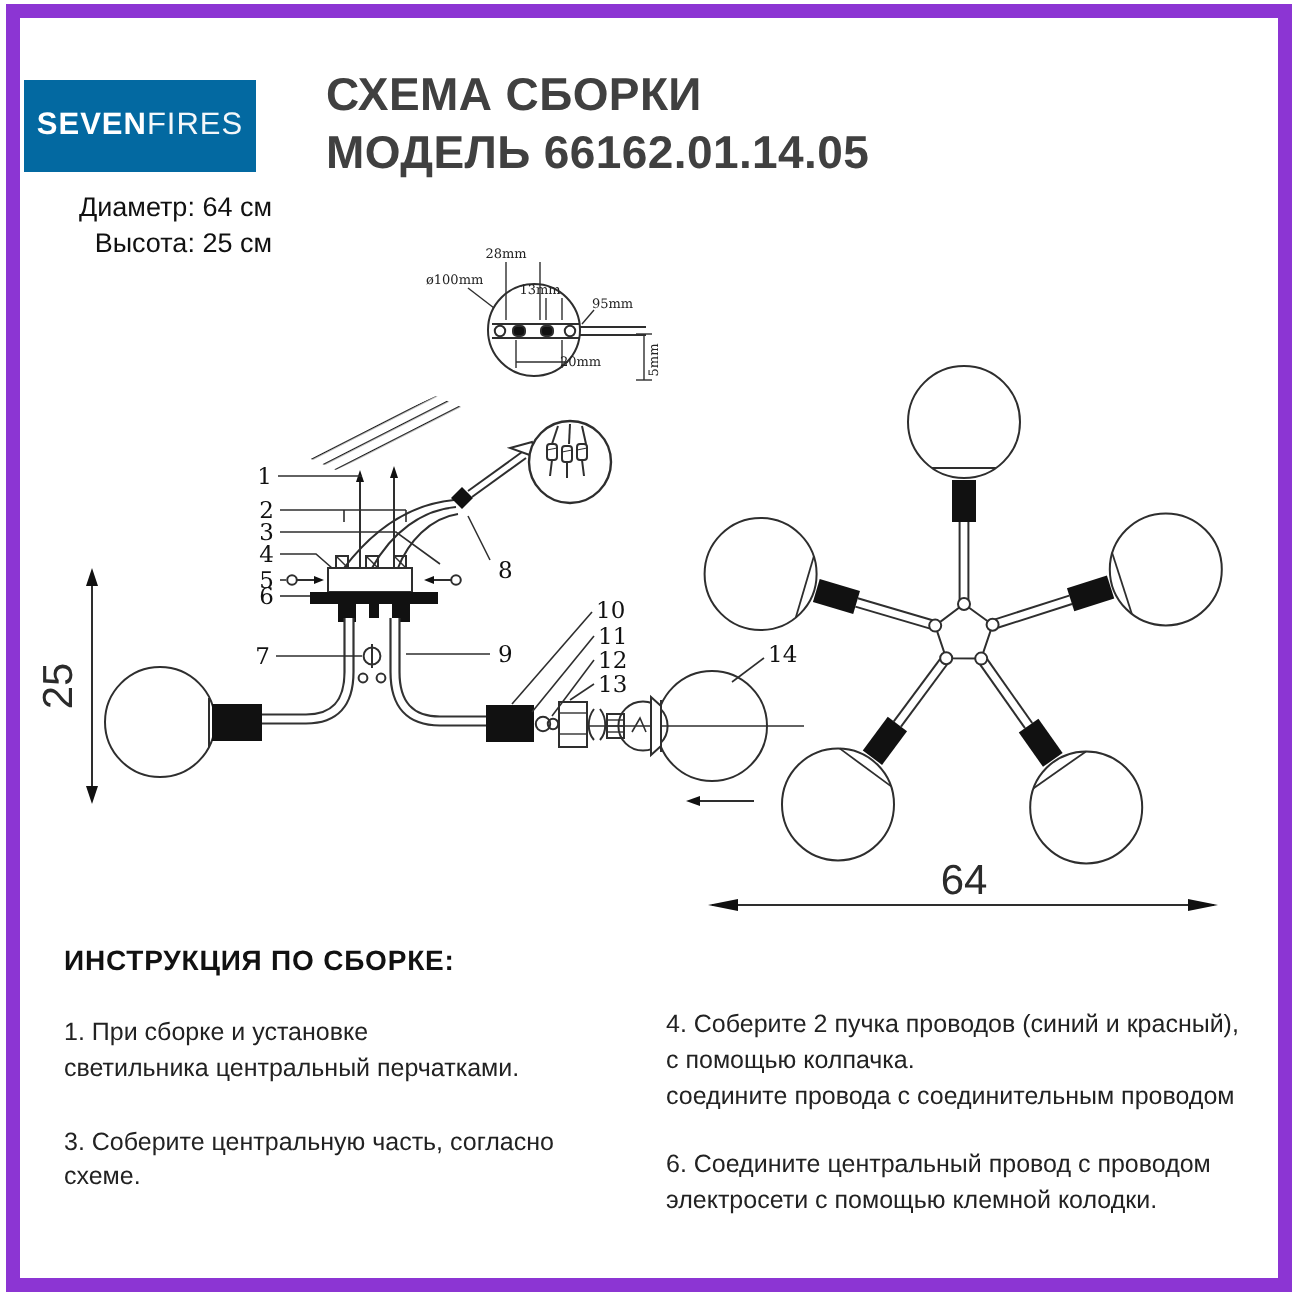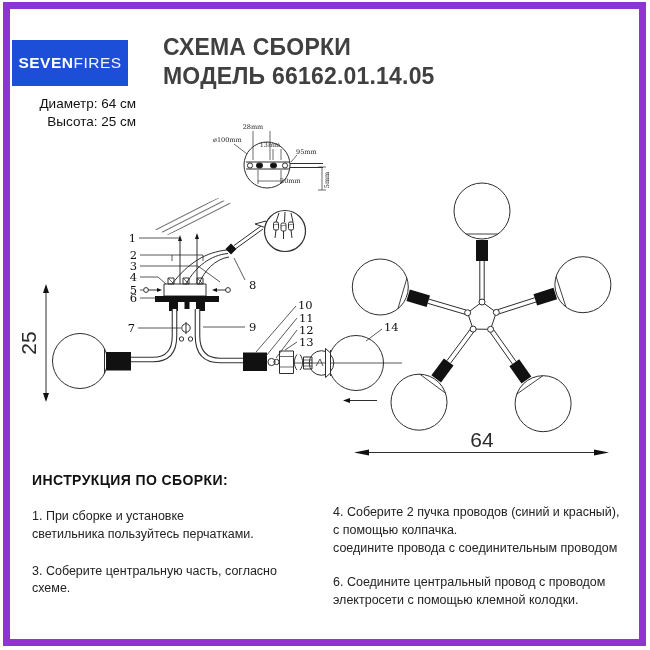--- a/index.html
+++ b/index.html
@@ -6,21 +6,21 @@
   body{
     width:650px;height:650px;position:relative;background:#ffffff;
     font-family:"Liberation Sans",sans-serif;color:#1a1a1a;overflow:hidden;
   }
   .frame{
     position:absolute;left:3px;top:2px;right:4px;bottom:4px;
     border:7px solid #8C35D3;background:#fff;box-sizing:border-box;
   }
   
   .logo{
-    position:absolute;left:12px;top:40px;width:116px;height:46px;background:#1d4ed8;
+    position:absolute;left:12px;top:40px;width:116px;height:46px;background:#0369a1;
     display:flex;align-items:center;justify-content:center;color:#fff;
     font-size:15.5px;letter-spacing:.5px;
   }
   .logo .b{font-weight:700;}
   .logo .l{font-weight:400;opacity:.95;}
   .title{
     position:absolute;left:163px;top:33px;font-size:23px;font-weight:700;
     line-height:1.25;color:#404040;letter-spacing:.2px;
   }
   .specs{
@@ -272,26 +272,26 @@
   </g>
 
   <g>
     <line x1="356" y1="452.5" x2="607" y2="452.5"></line>
     <polygon points="369,449.5 369,455.5 354,452.5" fill="#111" stroke="none"></polygon>
     <polygon points="594,449.5 594,455.5 609,452.5" fill="#111" stroke="none"></polygon>
     <text class="bignum" x="482" y="447" text-anchor="middle" stroke="none">64</text>
   </g>
 </svg>
 
-<div class="instr-title">ИНСТРУКЦИЯ ПО СБОРКИ:</div>
+<div class="instr-title">ИНСТРУКЦИЯ ПО СБОРКЕ:</div>
 
 <div class="col left">
   <div class="item">
     <div>1. При сборке и установке</div>
-    <div>светильника пользуйтесь перчатками.</div>
+    <div>светильника центральный перчатками.</div>
   </div>
   <div class="item">
     <div>3. Соберите центральную часть, согласно схеме.</div>
   </div>
 </div>
 
 <div class="col right">
   <div class="item">
     <div>4. Соберите 2 пучка проводов (синий и красный),</div>
     <div>с помощью колпачка.</div>

